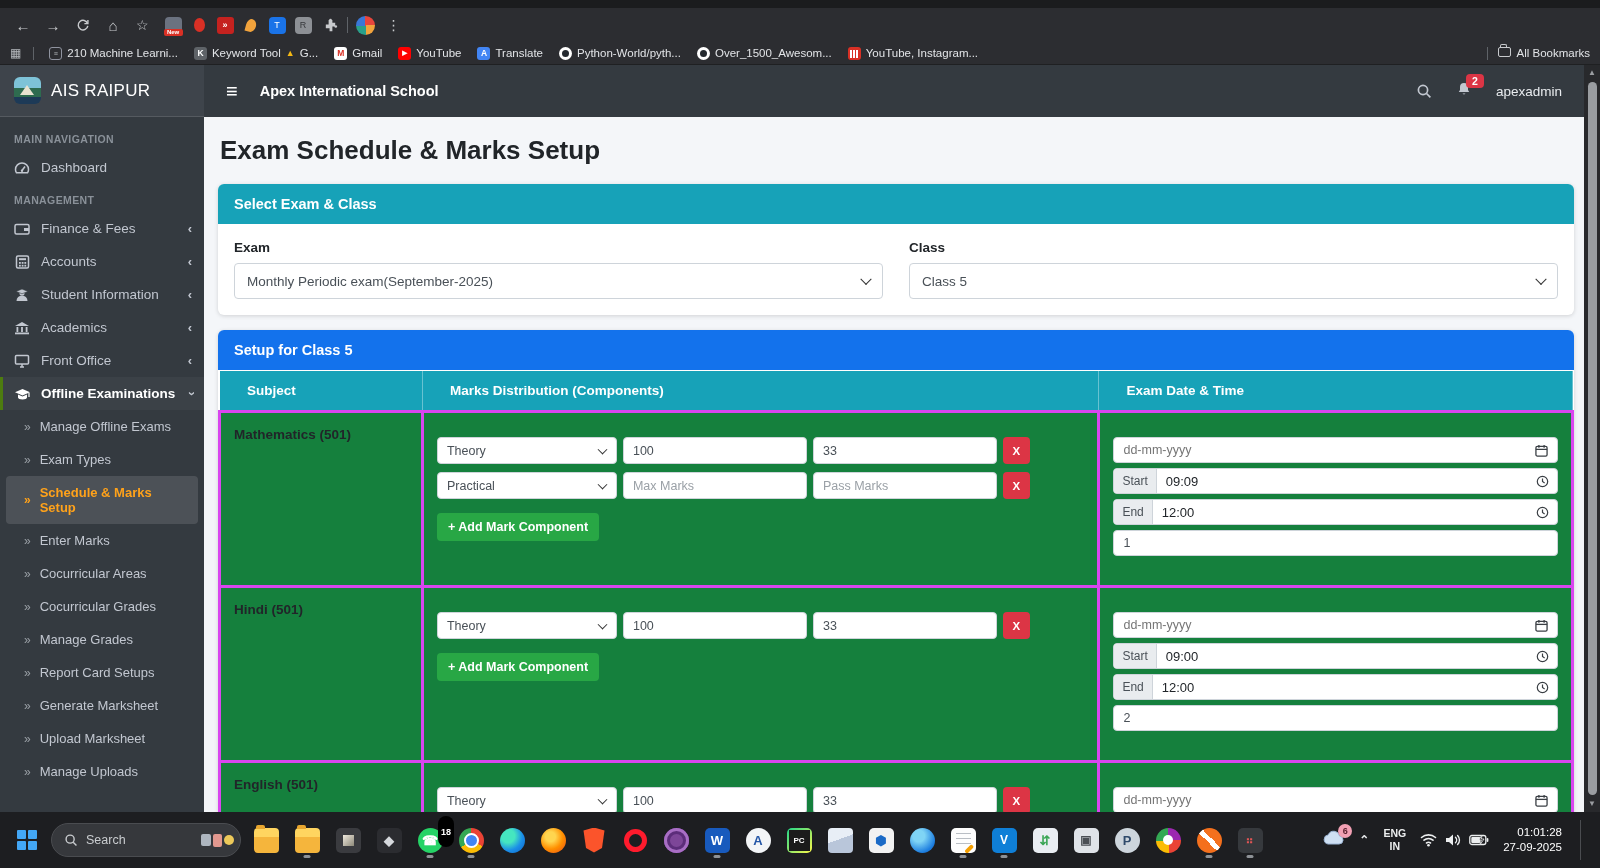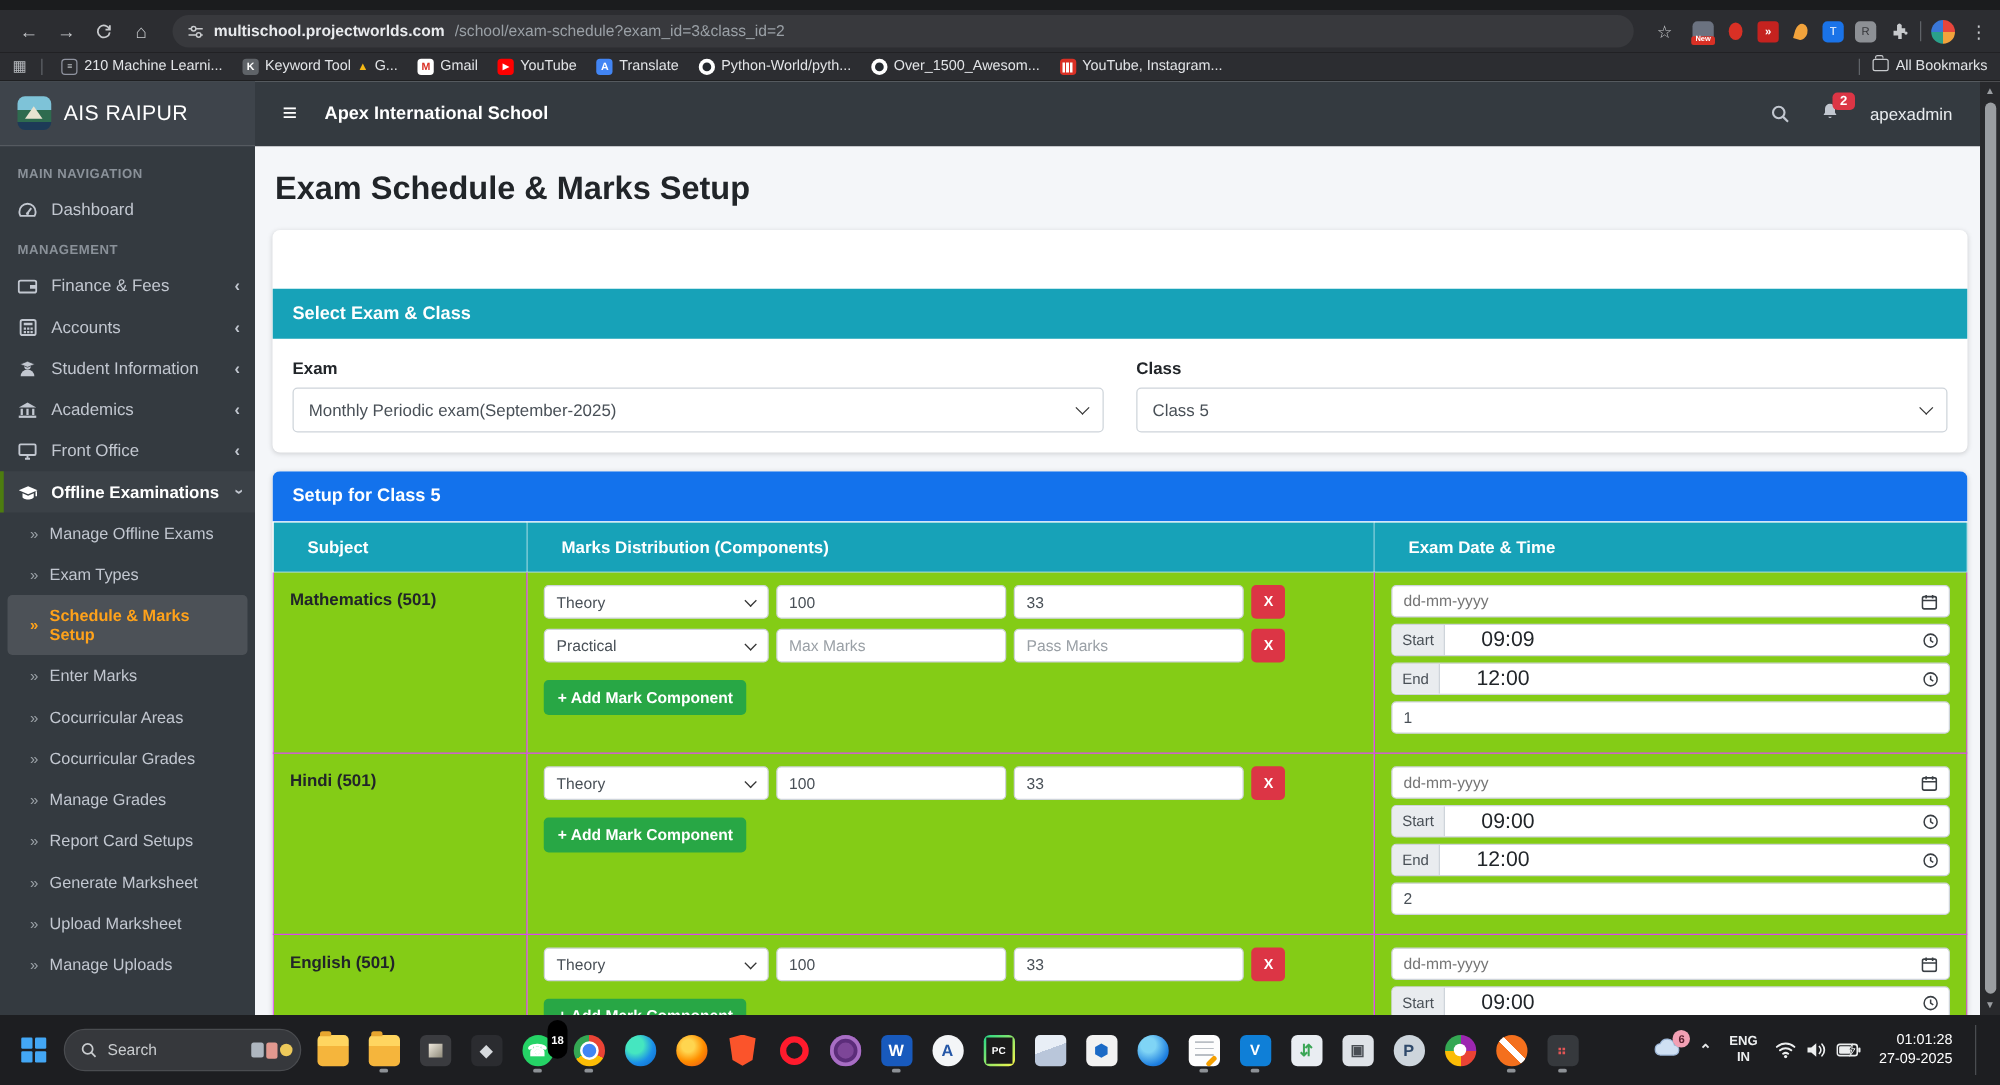--- a/index.html
+++ b/index.html
@@ -86,37 +86,37 @@
   .bell-wrap { position:relative; }
   .badge { position:absolute; top:-7px; left:10px; background:#dc3545; color:#fff; font-size:10.5px; font-weight:bold;
     padding:1px 6px; border-radius:4px; }
   .username { color:#e9ecef; font-size:13.5px; }
 
   .content { flex:1; overflow:hidden; padding:12px 10px 0 14px; }
   .page-title { color:#212529; font-size:26px; font-weight:bold; margin:6px 2px 18px; }
 
   .card { background:#fff; border-radius:6px; box-shadow:0 1px 4px rgba(0,0,0,.15); margin-bottom:15px; overflow:hidden; }
   .card-header { color:#fff; font-size:14.5px; font-weight:bold; padding:12px 16px; }
-  .card-header.teal { background:#17a2b8;margin-top:47px; }
+  .card-header.teal { background:#17a2b8; }
   .card-header.blue { background:#1372ec; }
   .card-body { padding:16px; display:flex; gap:26px; }
   .form-col { flex:1; min-width:0; }
   .form-label { color:#212529; font-size:13.5px; font-weight:bold; margin-bottom:8px; }
   .sel-wrap { position:relative; }
   .sel-wrap::after { content:""; position:absolute; right:13px; top:50%; width:7px; height:7px;
     border-right:1.7px solid #333; border-bottom:1.7px solid #333; transform:translateY(-72%) rotate(45deg); pointer-events:none; }
   select.form-select { width:100%; height:36px; border:1px solid #ced4da; border-radius:4px; background:#fff;
     color:#495057; font-size:13.5px; padding:0 26px 0 12px; appearance:none; -webkit-appearance:none;
     font-family:"Liberation Sans", sans-serif; }
 
   table.setup { width:100%; border-collapse:collapse; }
   table.setup th { background:#17a2b8; color:#fff; text-align:left; font-size:13.5px; font-weight:bold;
     padding:12px 27px; border:1px solid rgba(255,255,255,.35); }
   th.col-subject { width:15%; } th.col-marks { width:50%; } th.col-date { width:35%; }
-  table.setup td { border:1px solid #d946ef; vertical-align:top; padding:10px 13px; background:#84cc16; }
+  table.setup td { border:3px solid #d946ef; vertical-align:top; padding:24px 13px; background:#15803d; }
   .subject-cell { font-size:13.5px; font-weight:bold; color:#212529; padding-top:14px !important; }
   .comp-row { display:flex; gap:6px; margin-bottom:8px; align-items:center; }
   .comp-sel-wrap { position:relative; width:180px; flex:0 0 auto; }
   .comp-sel-wrap::after { content:""; position:absolute; right:11px; top:50%; width:6px; height:6px;
     border-right:1.6px solid #333; border-bottom:1.6px solid #333; transform:translateY(-70%) rotate(45deg); pointer-events:none; }
   select.comp-select { width:100%; height:27px; border:1px solid #ced4da; border-radius:4px; background:#fff;
     color:#495057; font-size:12.5px; padding:0 20px 0 9px; appearance:none; -webkit-appearance:none;
     font-family:"Liberation Sans", sans-serif; }
   input.comp-input { width:184px; height:27px; border:1px solid #ced4da; border-radius:4px; font-size:12.5px;
     padding:0 9px; color:#495057; font-family:"Liberation Sans", sans-serif; }
@@ -126,21 +126,21 @@
   .add-btn { background:#28a745; color:#fff; border:none; border-radius:4px; font-size:12.5px; font-weight:bold;
     padding:7px 11px; margin-top:6px; font-family:"Liberation Sans", sans-serif; }
 
   .date-cell > * { margin-bottom:5px; }
   .date-input { height:26px; border:1px solid #ced4da; border-radius:4px; display:flex; align-items:center;
     padding:0 9px; gap:6px; background:#fff; }
   .date-ph { color:#757575; font-size:12.5px; flex:1; }
   .time-group { height:26px; border:1px solid #ced4da; border-radius:4px; display:flex; align-items:stretch; overflow:hidden; background:#fff; }
   .tg-label { background:#e9ecef; border-right:1px solid #ced4da; color:#495057; font-size:12px;
     display:flex; align-items:center; padding:0 8px; }
-  .tg-value { flex:1; display:flex; align-items:center; padding:0 9px; color:#212529; font-size:17px;margin-left:20px; }
+  .tg-value { flex:1; display:flex; align-items:center; padding:0 9px; color:#212529; font-size:13px; }
   .tg-icon { display:flex; align-items:center; padding-right:8px; }
   input.order-input { width:100%; height:26px; border:1px solid #ced4da; border-radius:4px; font-size:12.5px;
     padding:0 9px; color:#495057; font-family:"Liberation Sans", sans-serif; }
 
   
   .page-scrollbar { position:absolute; right:0; top:0; bottom:0; width:16px; background:#28292c;
     display:flex; flex-direction:column; align-items:center; }
   .sb-arrow { color:#9a9da1; font-size:8px; line-height:16px; height:16px; }
   .sb-thumb { flex:1; width:9px; background:#9a9da1; border-radius:5px; margin:1px 0; }
 
@@ -219,29 +219,20 @@
   <div class="toolbar">
     <div class="nav-btn">←</div>
     <div class="nav-btn">→</div>
     <div class="nav-btn">
       <svg width="14" height="14" viewBox="0 0 16 16">
           <path d="M13.6 2.4v4h-4" fill="none" stroke="#c8cacd" stroke-width="1.6"></path>
           <path d="M13.2 6.2A5.5 5.5 0 1 0 13.5 9" fill="none" stroke="#c8cacd" stroke-width="1.6"></path>
         </svg>
     </div>
     <div class="nav-btn">⌂</div>
-    <div class="url-pill">
-      <svg width="13" height="13" viewBox="0 0 16 16">
-          <path d="M1 5h14M1 11h14" stroke="#c8cacd" stroke-width="1.5"></path>
-          <circle cx="6" cy="5" r="2.2" fill="#2c2d31" stroke="#c8cacd" stroke-width="1.5"></circle>
-          <circle cx="11" cy="11" r="2.2" fill="#2c2d31" stroke="#c8cacd" stroke-width="1.5"></circle>
-        </svg>
-      <span class="url-domain">multischool.projectworlds.com</span>
-        <span class="url-path">/school/exam-schedule?exam_id=3&amp;class_id=2</span>
-    </div>
     <div class="star">☆</div>
     <div class="ext-row" id="ext-row">
         <div class="ext ext-new">
           <span class="tag">New</span>
         </div>
         <div class="ext ext-red-dot"></div>
         <div class="ext ext-double-arrow">»</div>
         <div class="ext ext-comma"></div>
         <div class="ext ext-translate-blue">T</div>
         <div class="ext ext-gray">R</div>

